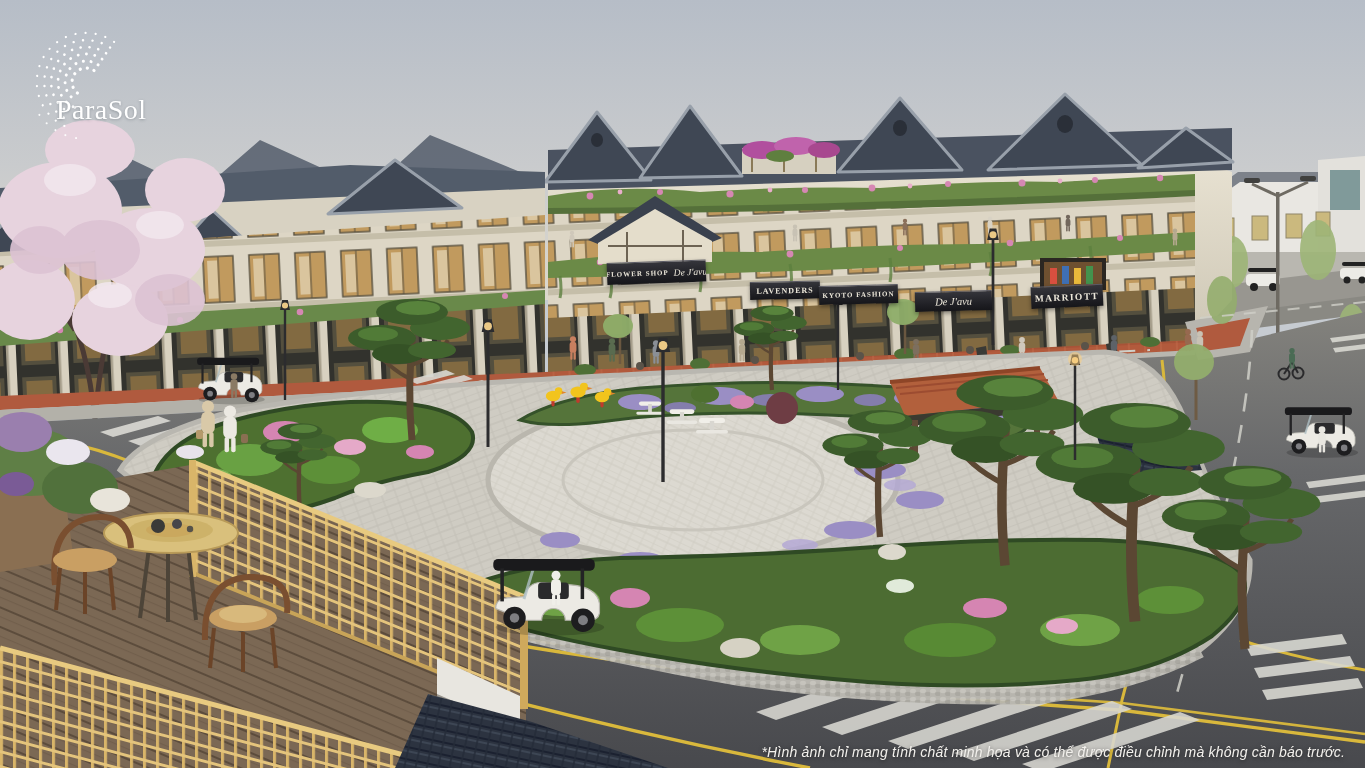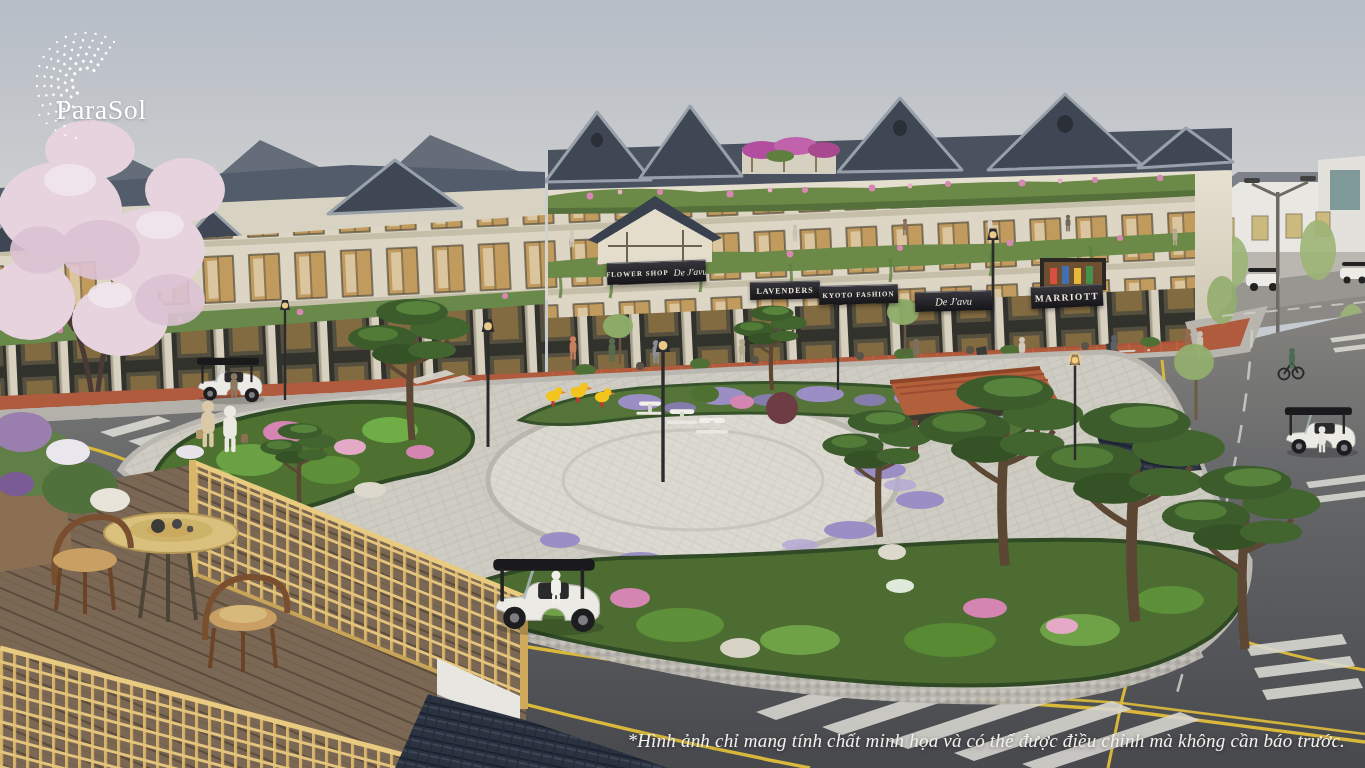--- a/index.html
+++ b/index.html
@@ -23,23 +23,23 @@
   .sign .lbl{font-weight:bold;letter-spacing:1px;}
   .sign .brand{font-style:italic;}
   #sign-flower{left:607px;top:263px;width:99px;height:21px;font-size:7px;transform:rotate(-2deg);}
   #sign-flower .brand{font-size:9.5px;}
   #sign-lavenders{left:750px;top:282px;width:70px;height:17px;font-size:8px;transform:rotate(-1.2deg);}
   #sign-kyoto{left:819px;top:286px;width:79px;height:18px;font-size:7px;transform:rotate(-1.5deg);}
   #sign-dejavu{left:915px;top:292px;width:77px;height:19px;font-size:10.5px;transform:rotate(-1.5deg);}
   #sign-marriott{left:1031px;top:287px;width:72px;height:21px;font-size:9.5px;transform:rotate(-2.5deg);}
   #sign-marriott .lbl{letter-spacing:1.4px;}
 
-  .disclaimer{position:absolute;right:20px;bottom:16px;color:#f3f1ed;font-style:italic;
-              font-size:19px;letter-spacing:.2px;
-              text-shadow:0 1px 4px rgba(0,0,0,.55);font-family:Liberation Serif, serif;}
+  .disclaimer{position:absolute;right:20px;bottom:8px;color:#f3f1ed;font-style:italic;
+              font-size:14px;letter-spacing:.2px;
+              text-shadow:0 1px 4px rgba(0,0,0,.55);}
 </style>
 </head>
 <body>
 
 <div class="stage">
 
 <svg class="scene" viewBox="0 0 1365 768">
 <defs>
   <linearGradient id="sky" x1="0" y1="0" x2="0" y2="1">
     <stop offset="0" stop-color="#b6bdc7"></stop>

